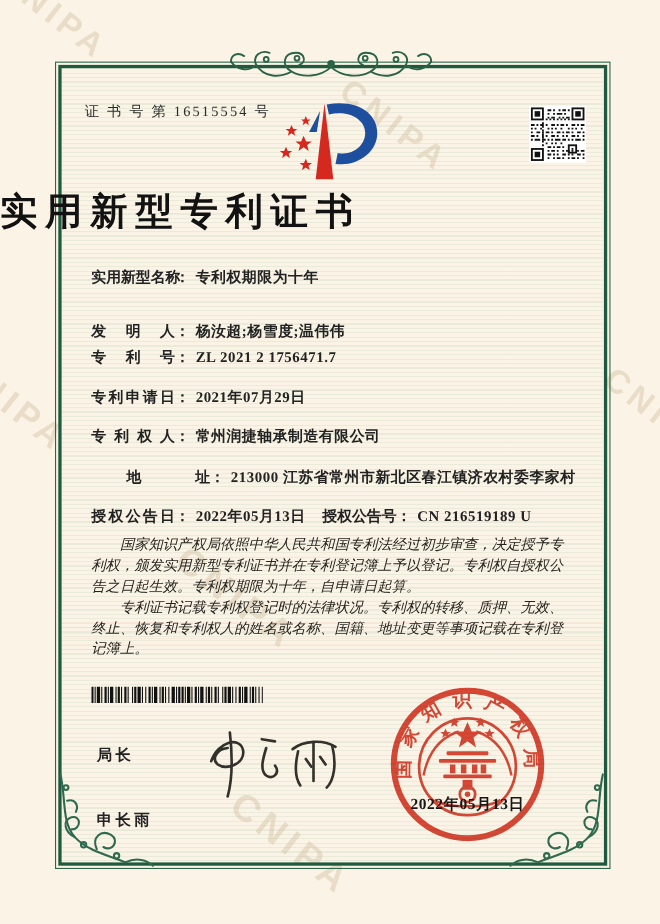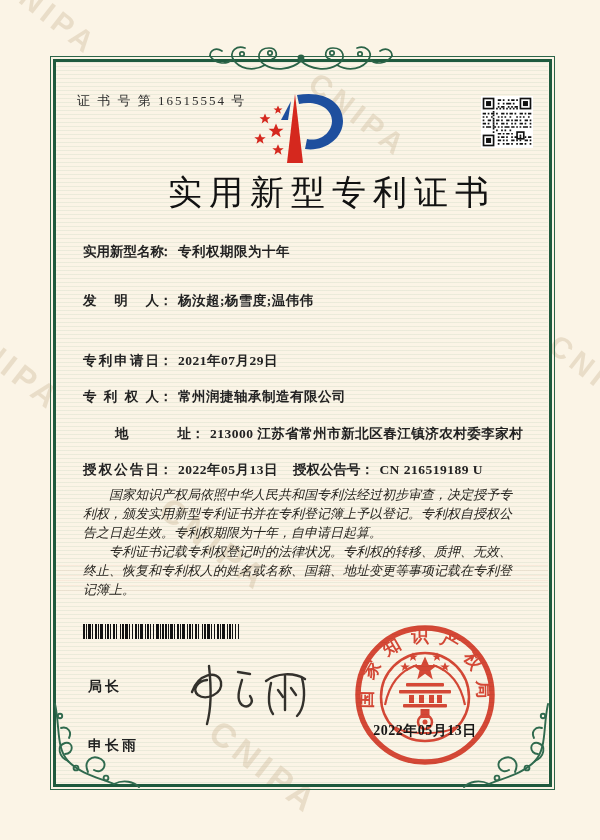--- a/index.html
+++ b/index.html
@@ -33,21 +33,21 @@
     transform:rotate(38deg); white-space:nowrap; pointer-events:none;
   }
   .cert-no{
     position:absolute; left:77px; top:92px; z-index:3;
     font-size:13px; letter-spacing:2px; color:#2b2b2b;
   }
   .logo{ position:absolute; left:251px; top:93px; z-index:3; }
   .qr{ position:absolute; left:481px; top:96px; z-index:3; }
   .doc-title{
     position:absolute; left:0; width:496px; top:170px; z-index:3;
-    text-align:right; font-size:34px; font-weight:normal; letter-spacing:7px; color:#121212;
+    text-align:left; font-size:34px; font-weight:bold; letter-spacing:7px; color:#121212;
   }
   .frow{ position:absolute; left:83px; z-index:3; white-space:nowrap; font-size:13.5px; font-weight:bold; color:#222; }
   .flabel{ display:inline-block; width:76px; text-align:justify; text-align-last:justify; vertical-align:bottom; }
   .fcolon{ display:inline-block; margin:0 2px 0 0; }
   .fvalue{ letter-spacing:0.5px; }
   .grant2{ position:absolute; left:210px; top:0; white-space:nowrap; }
   .legal{
     position:absolute; left:83px; top:485px; width:437px; z-index:3;
     font-size:13px; line-height:19px; font-style:italic; color:#26241f;
   }
@@ -190,20 +190,24 @@
 
   <div class="doc-title">实用新型专利证书</div>
 
   <div class="frow" style="top:243px;">
     <span class="flabel">实用新型名称</span><span class="fcolon">：</span>
     <span class="fvalue">专利权期限为十年</span>
   </div>
   <div class="frow" style="top:292px;">
     <span class="flabel">发明人</span><span class="fcolon">：</span>
     <span class="fvalue">杨汝超;杨雪度;温伟伟</span>
+  </div>
+  <div class="frow" style="top:316px;">
+    <span class="flabel">专利号</span><span class="fcolon">：</span>
+    <span class="fvalue">ZL 2021 2 1756471.7</span>
   </div>
   <div class="frow" style="top:352px;">
     <span class="flabel">专利申请日</span><span class="fcolon">：</span>
     <span class="fvalue">2021年07月29日</span>
   </div>
   <div class="frow" style="top:388px;">
     <span class="flabel">专利权人</span><span class="fcolon">：</span>
     <span class="fvalue">常州润捷轴承制造有限公司</span>
   </div>
   <div class="frow" style="top:425px;margin-left:32px;">

